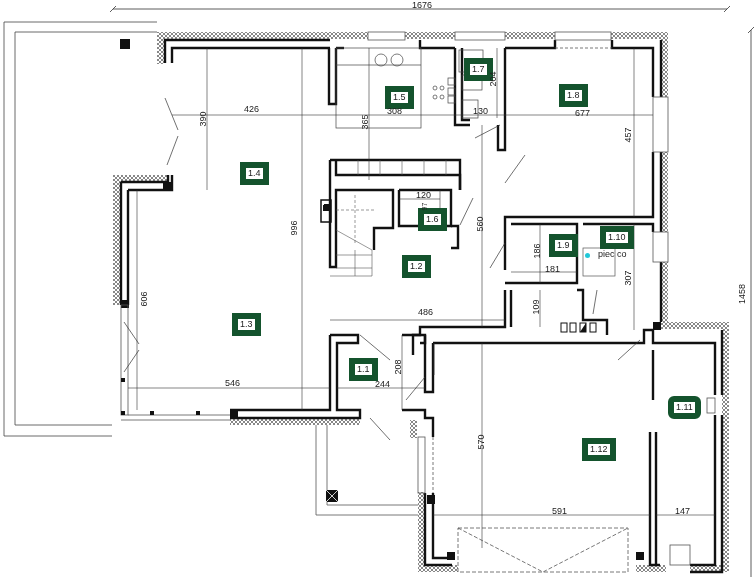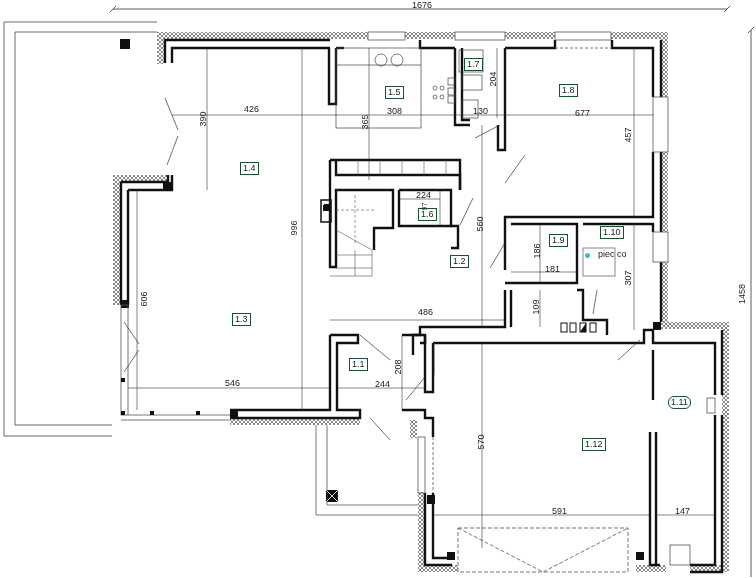--- a/index.html
+++ b/index.html
@@ -1,19 +1,19 @@
 <!DOCTYPE html>
 <html><head>
 <meta charset="utf-8">
 <style>
   html, body { margin:0; padding:0; background:#ffffff; }
   body { width:756px; height:578px; position:relative; overflow:hidden; font-family:"Liberation Sans", sans-serif; }
   #plan { position:absolute; left:0; top:0; }
   .lbl { position:absolute; font-size:9px; color:#222; white-space:nowrap; font-family:"Liberation Sans", sans-serif; }
-  .room { position:absolute; font-size:9px; color:#222; border:1px solid #14532d; padding:0 2px; line-height:11px; background:#fff; font-family:"Liberation Sans", sans-serif; }
+  .room { position:absolute; font-size:9px; color:#222; border:6px solid #14532d; padding:0 2px; line-height:11px; background:#fff; font-family:"Liberation Sans", sans-serif; }
   .vert { transform:rotate(-90deg); transform-origin:center; }
   .dot { position:absolute; width:5px; height:5px; border-radius:50%; }
 </style>
 </head>
 <body>
 
 <svg id="plan" width="756" height="578" viewBox="0 0 756 578" xmlns="http://www.w3.org/2000/svg">
   <defs>
     <pattern id="ins" width="4" height="4" patternUnits="userSpaceOnUse">
       <rect width="4" height="4" fill="#fff"></rect>
@@ -236,37 +236,37 @@
     <line x1="402" y1="335" x2="402" y2="410"></line>
     <line x1="482" y1="343" x2="482" y2="548"></line>
     <line x1="433" y1="515" x2="650" y2="515"></line>
     <line x1="656" y1="515" x2="715" y2="515"></line>
     <line x1="399" y1="199" x2="440" y2="199"></line>
     <line x1="440" y1="190" x2="440" y2="226"></line>
   </g>
 </svg>
 
 <div class="room" style="left:349px;top:358px;">1.1</div>
-<div class="room" style="left:402px;top:255px;margin-left:48px;">1.2</div>
+<div class="room" style="left:402px;top:255px;">1.2</div>
 <div class="room" style="left:232px;top:313px;">1.3</div>
 <div class="room" style="left:240px;top:162px;">1.4</div>
 <div class="room" style="left:385px;top:86px;">1.5</div>
 <div class="room" style="left:418px;top:208px;">1.6</div>
 <div class="room" style="left:464px;top:58px;">1.7</div>
 <div class="room" style="left:559px;top:84px;">1.8</div>
 <div class="room" style="left:549px;top:234px;">1.9</div>
 <div class="room" style="left:600px;top:226px;">1.10</div>
 <div class="room" style="left:668px;top:396px;border-radius:6px;">1.11</div>
 <div class="room" style="left:582px;top:438px;">1.12</div>
 
 <div class="lbl" style="left:244px;top:104px;">426</div>
 <div class="lbl" style="left:387px;top:106px;">308</div>
 <div class="lbl" style="left:473px;top:106px;">130</div>
 <div class="lbl" style="left:575px;top:108px;">677</div>
-<div class="lbl" style="left:416px;top:190px;">224</div>
+<div class="lbl" style="left:416px;top:190px;">120</div>
 <div class="lbl" style="left:545px;top:264px;">181</div>
 <div class="lbl" style="left:418px;top:307px;">486</div>
 <div class="lbl" style="left:225px;top:378px;">546</div>
 <div class="lbl" style="left:375px;top:379px;">244</div>
 <div class="lbl" style="left:536px;top:506px;padding-left:16px;">591</div>
 <div class="lbl" style="left:675px;top:506px;">147</div>
 <div class="lbl" style="left:412px;top:0px;">1676</div>
 
 <div class="lbl vert" style="left:195px;top:114px;">390</div>
 <div class="lbl vert" style="left:357px;top:117px;">365</div>

